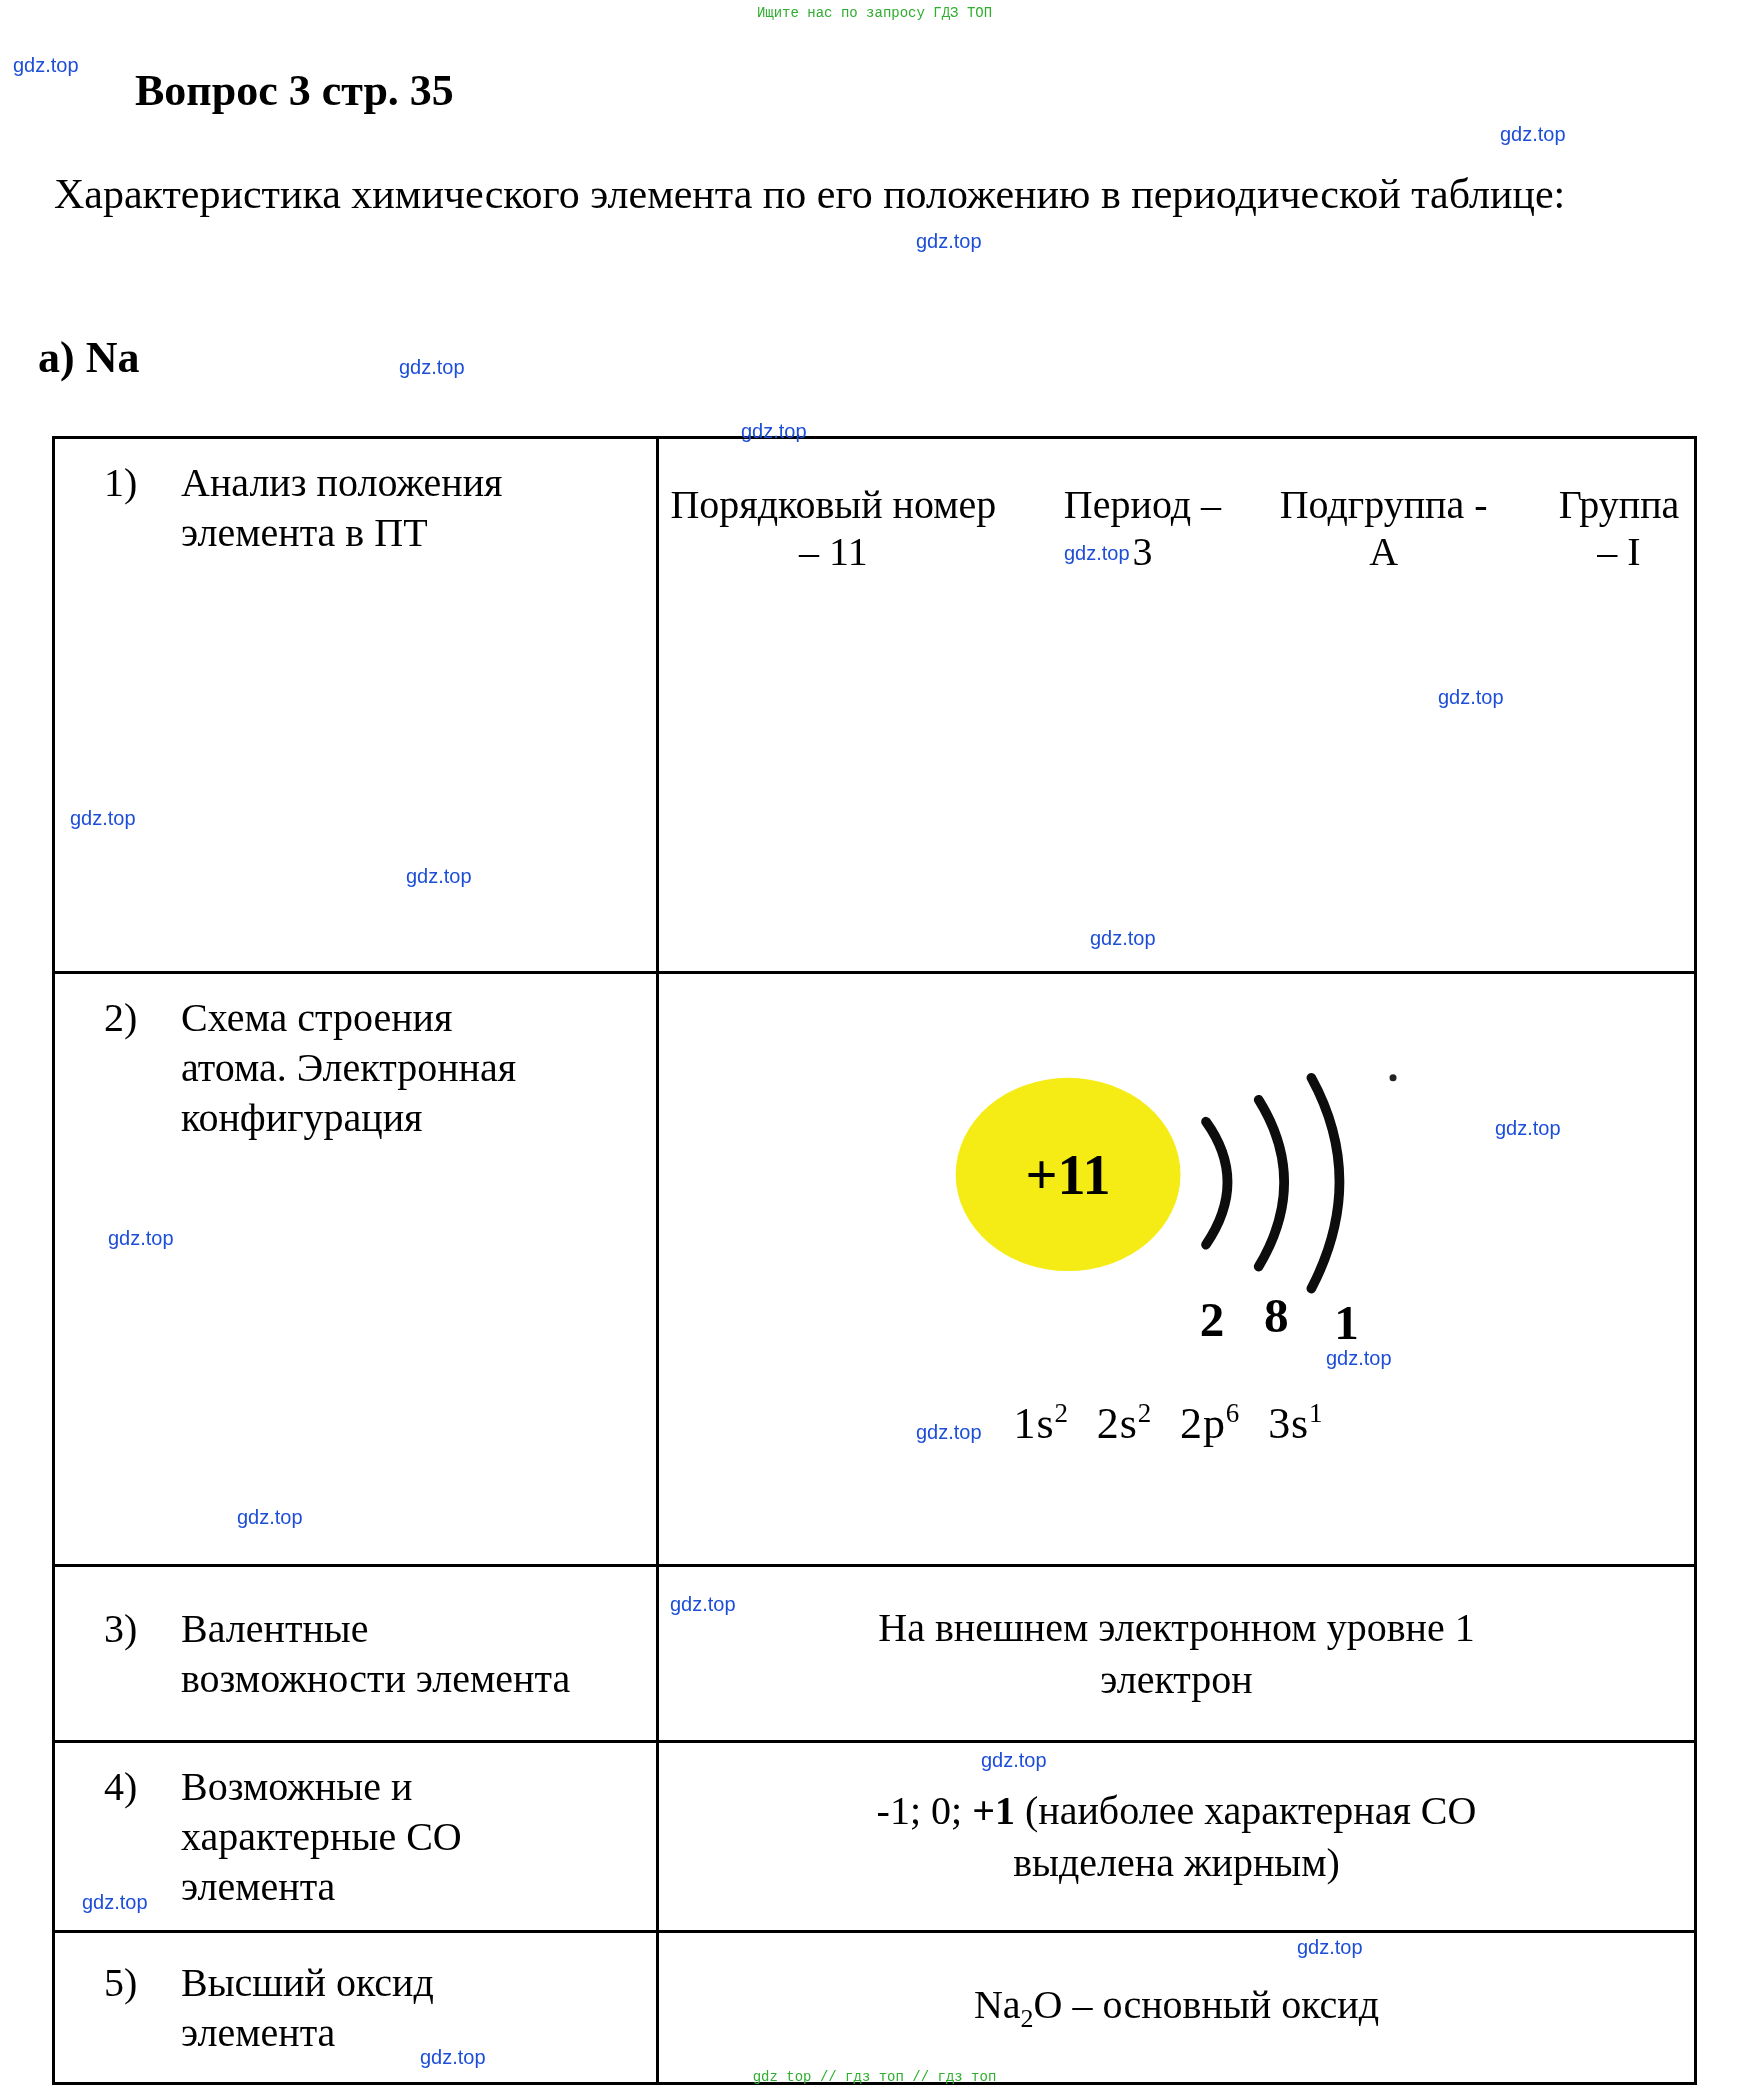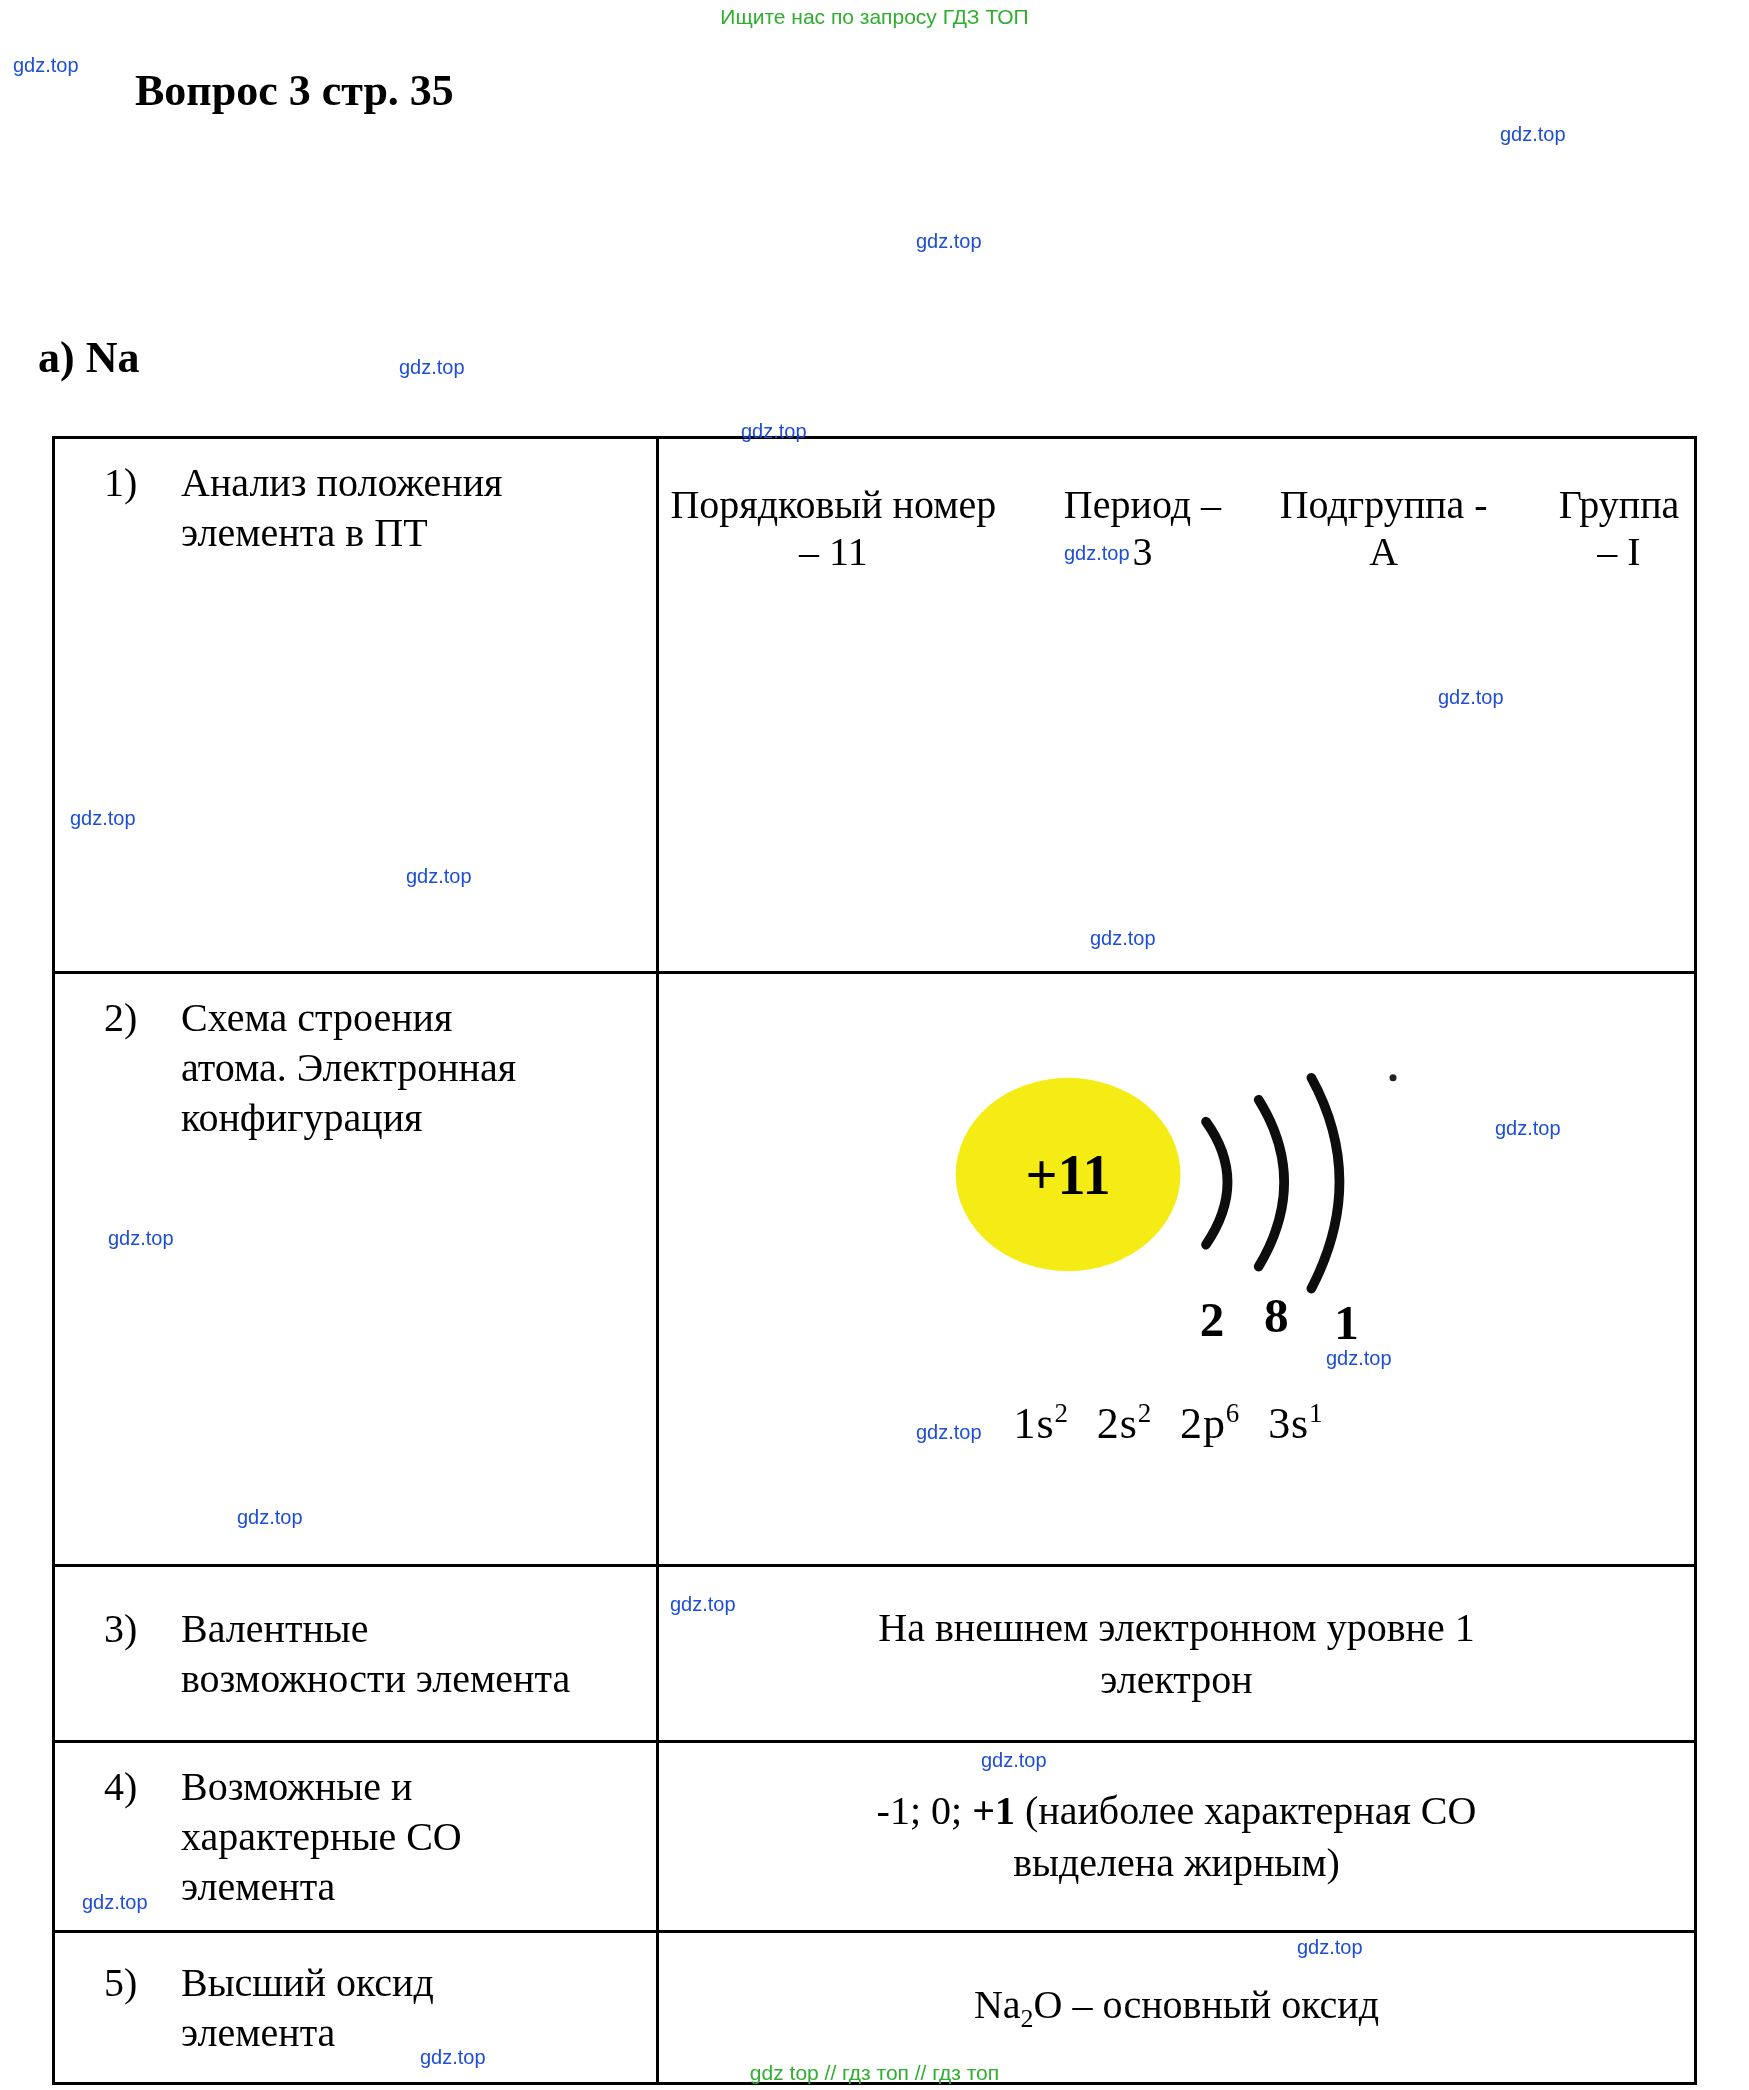--- a/index.html
+++ b/index.html
@@ -7,22 +7,22 @@
   .page {
     position:relative;
     width:1749px; height:2090px;
     background:#ffffff;
     overflow:hidden;
     font-family:"Liberation Serif", serif;
     color:#000;
   }
   .green-note {
     position:absolute; left:50%; transform:translateX(-50%);
-    font-family:Liberation Sans, sans-serif;
-    font-size:21px; color:#2fae2f; white-space:nowrap;
+    font-family:Liberation Mono, monospace;
+    font-size:14px; color:#2fae2f; white-space:nowrap;
   }
   .green-note.top { top:5.3px; }
   .green-note.bottom { bottom:5.3px; }
   .wm {
     position:absolute;
     font-family:"Liberation Sans", sans-serif;
     font-size:20px; color:#1d4ed8; white-space:nowrap;
     z-index:5;
   }
   .title {
@@ -97,20 +97,21 @@
   <div class="wm" style="left:1326px;top:1347px;">gdz.top</div>
   <div class="wm" style="left:916px;top:1421px;">gdz.top</div>
   <div class="wm" style="left:237px;top:1506px;">gdz.top</div>
   <div class="wm" style="left:670px;top:1593px;">gdz.top</div>
   <div class="wm" style="left:981px;top:1749px;">gdz.top</div>
   <div class="wm" style="left:82px;top:1891px;">gdz.top</div>
   <div class="wm" style="left:1297px;top:1936px;">gdz.top</div>
   <div class="wm" style="left:420px;top:2046px;">gdz.top</div>
 
   <h1 class="title">Вопрос 3 стр. 35</h1>
+  <p class="intro">Характеристика химического элемента по его положению в периодической таблице:</p>
   <h2 class="subtitle">а) Na</h2>
 
   <div class="char-table">
 
     <div class="trow r1">
       <div class="cell-left">
         <div class="left-inner vtop">
           <span class="num">1)</span>
           <span class="ltext">Анализ положения
 элемента в ПТ</span>

